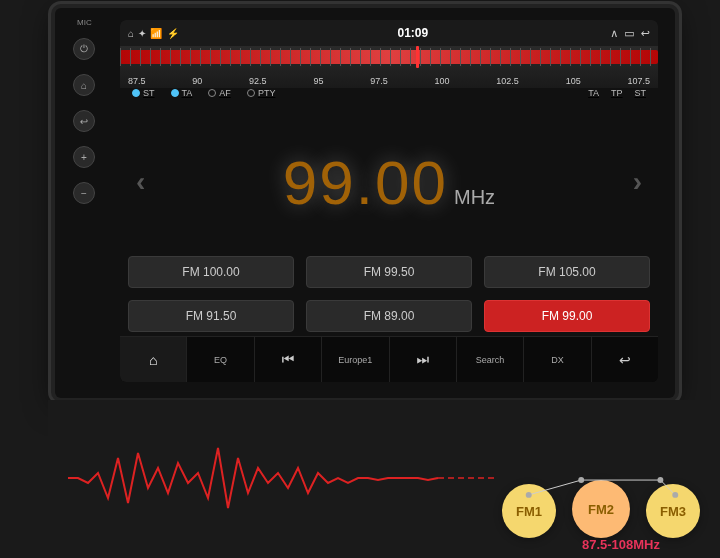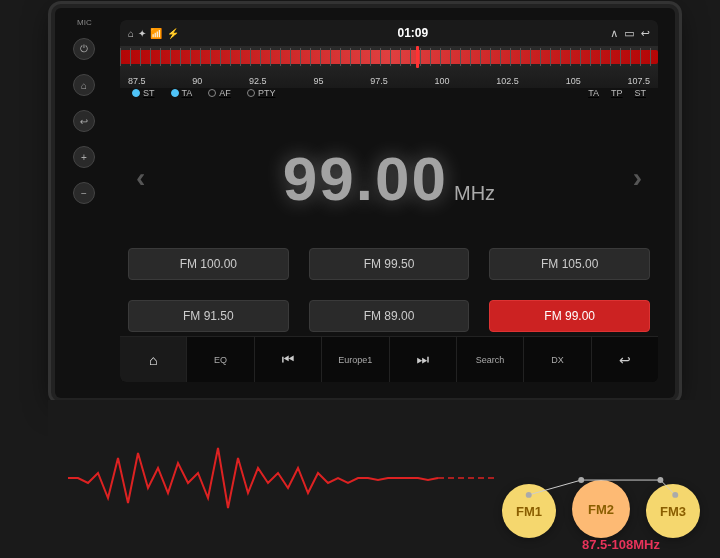--- a/index.html
+++ b/index.html
@@ -216,37 +216,37 @@
       font-weight: bold;
     }
     .freq-nav-btn.left { left: 16px; }
     .freq-nav-btn.right { right: 16px; }
     .freq-display {
       display: flex;
       align-items: baseline;
       gap: 6px;
     }
     .freq-number {
-      color: #a3a3a3;
+      color: #a16207;
       font-size: 62px;
-      font-weight: bold;
+      font-weight: normal;
       letter-spacing: 2px;
       text-shadow: 0 0 20px rgba(255,255,255,0.3);
     }
     .freq-unit {
       color: #aaa;
       font-size: 20px;
       margin-bottom: 8px;
     }
 
     
     .presets-grid {
       display: grid;
       grid-template-columns: 1fr 1fr 1fr;
-      gap: 20px;
+      gap: 12px;
       padding: 4px 8px;
       background: #111;
       flex-shrink: 0;
     }
     .preset-btn {
       background: #2a2a2a;
       border: 1px solid #3a3a3a;
       border-radius: 4px;
       color: #ccc;
       font-size: 12px;

